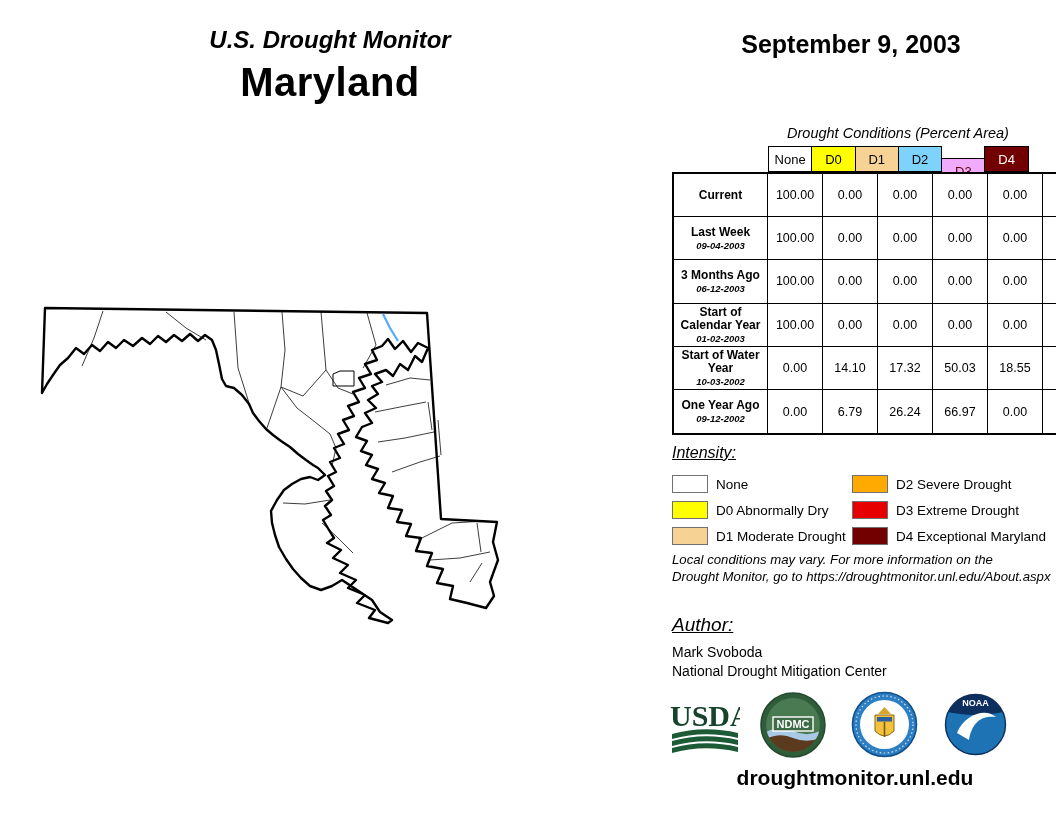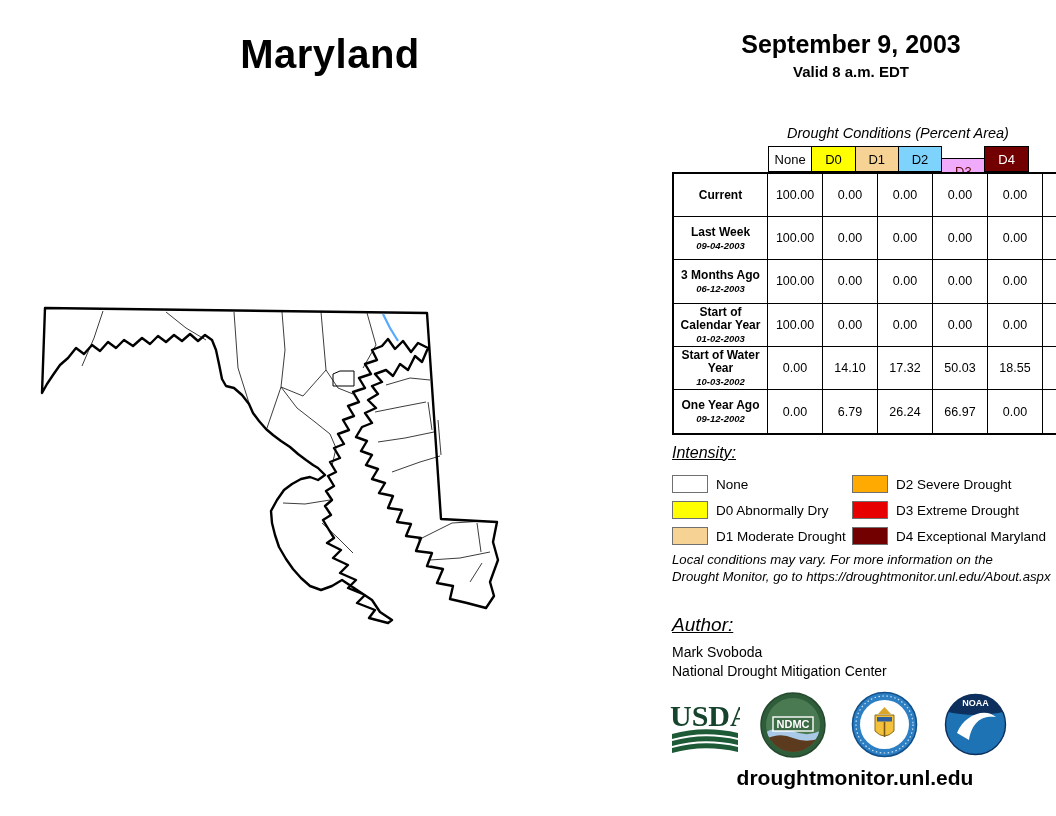--- a/index.html
+++ b/index.html
@@ -67,26 +67,26 @@
   .footer-url{position:absolute;left:695px;top:766px;width:320px;text-align:center;
     font-size:21px;font-weight:bold;}
 
   
   .map-wrap{position:absolute;left:20px;top:290px;width:640px;height:360px;}
 </style>
 </head>
 <body>
 
 <div class="title-block">
+  <div class="udm-title">U.S. Drought Monitor</div>
   <div class="state-title">Maryland</div>
 </div>
 
 <div class="date-block">
   <div class="date-line">September 9, 2003</div>
-  <div class="valid-line">Valid 8 a.m. EDT</div>
 </div>
 
 <div class="map-wrap">
   <svg width="640" height="360" viewBox="0 0 640 360">
 
     <path d="M25,18 L407,23 L421,229 L477,232
          L473,252 L478,270 L470,292 L474,306 L466,318
          L447,313 L430,309
          L433,296 L417,293 L423,279 L407,276 L412,263 L396,261 L401,248 L386,246 L391,234 L377,232
          L382,220 L368,218 L373,206 L359,203 L365,193 L352,189 L358,179 L346,175 L352,165 L341,161

